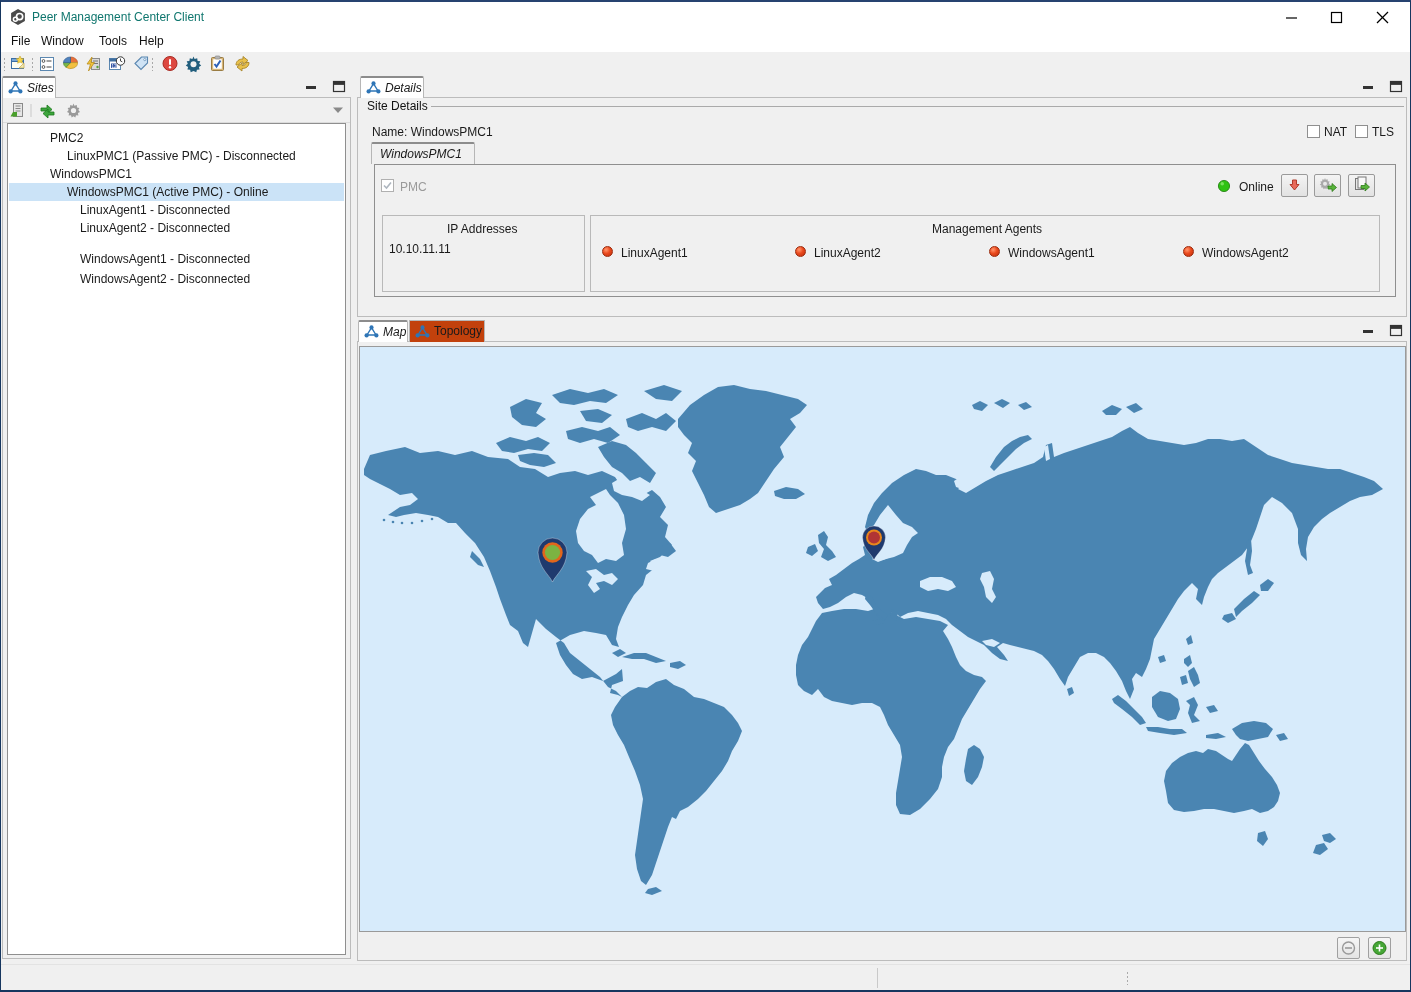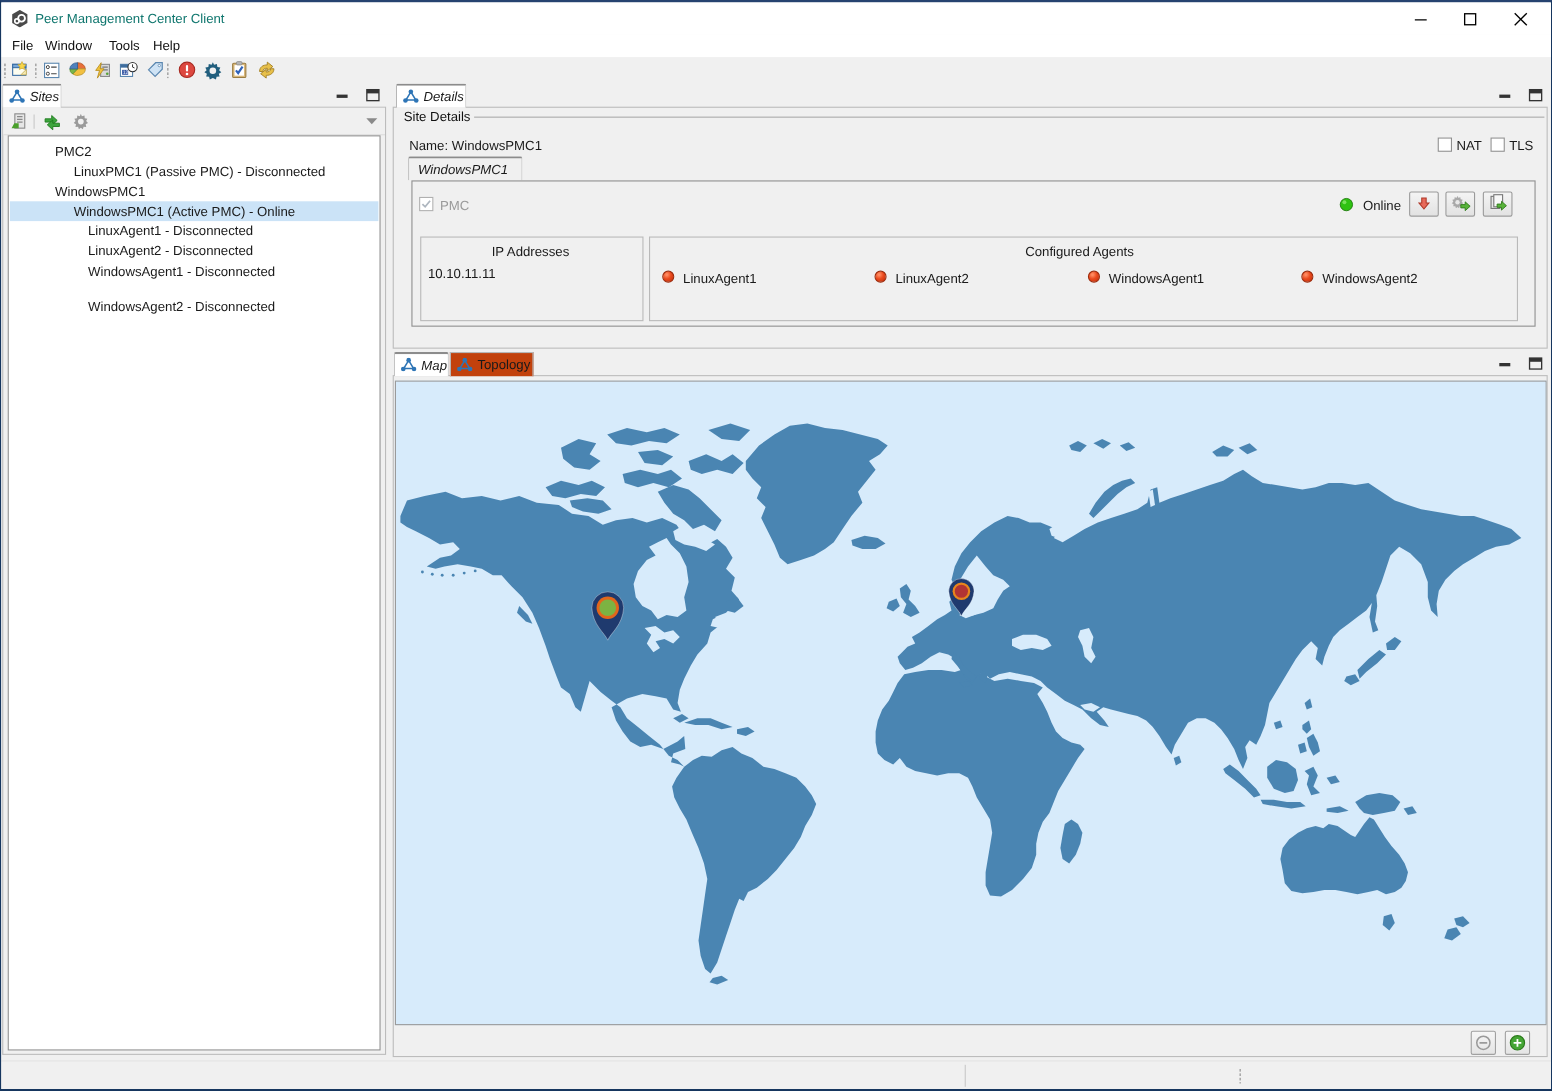--- a/index.html
+++ b/index.html
@@ -186,21 +186,21 @@
       </div>
     <div class="trow" style="top:59px;width:335px;background:#cbe3f7">
         <span style="left:58px">WindowsPMC1 (Active PMC) - Online</span>
       </div>
     <div class="trow" style="top:77px;width:335px">
         <span style="left:71px">LinuxAgent1 - Disconnected</span>
       </div>
     <div class="trow" style="top:95px;width:335px">
         <span style="left:71px">LinuxAgent2 - Disconnected</span>
       </div>
-    <div class="trow" style="top:114px;width:335px">
+    <div class="trow" style="top:126px;width:335px">
         <span style="left:71px">WindowsAgent1 - Disconnected</span>
       </div>
     <div class="trow" style="top:146px;width:271px">
         <span style="left:71px">WindowsAgent2 - Disconnected</span>
       </div>
     <svg class="abs" style="left:0;top:0" width="337" height="160" viewBox="0 0 337 160">
       <g id="treeicons"></g>
     </svg>
   </div>
 </div>
@@ -253,21 +253,21 @@
   <div class="btn3" style="left:991px;top:98px"><svg width="25" height="21" viewBox="0 0 25 21">
         <rect x="6.5" y="3.5" width="8" height="11" fill="#e8e8e8" stroke="#777" stroke-width="1"></rect>
         <rect x="9" y="2" width="8" height="11" fill="#f8f8f8" stroke="#777" stroke-width="1"></rect>
         <path d="M12 10.5 L16 10.5 L16 8 L20.5 12 L16 16 L16 13.5 L12 13.5 Z" fill="#58b33a" stroke="#2e7a1a" stroke-width="0.8"></path>
       </svg></div>
 
   <div class="infobox" style="left:25px;top:139px;width:203px;height:77px"></div>
   <span class="abs" style="left:90px;top:146px">IP Addresses</span>
   <span class="abs" style="left:32px;top:166px">10.10.11.11</span>
   <div class="infobox" style="left:233px;top:139px;width:790px;height:77px"></div>
-  <span class="abs" style="left:575px;top:146px">Configured Agents</span>
+  <span class="abs" style="left:575px;top:146px">Management Agents</span>
   <div class="reddot" style="left:245px;top:170px"></div>
     <span class="abs" style="left:264px;top:170px">LinuxAgent1</span>
   <div class="reddot" style="left:438px;top:170px"></div>
     <span class="abs" style="left:457px;top:170px">LinuxAgent2</span>
   <div class="reddot" style="left:632px;top:170px"></div>
     <span class="abs" style="left:651px;top:170px">WindowsAgent1</span>
   <div class="reddot" style="left:826px;top:170px"></div>
     <span class="abs" style="left:845px;top:170px">WindowsAgent2</span>
 </div>
 

